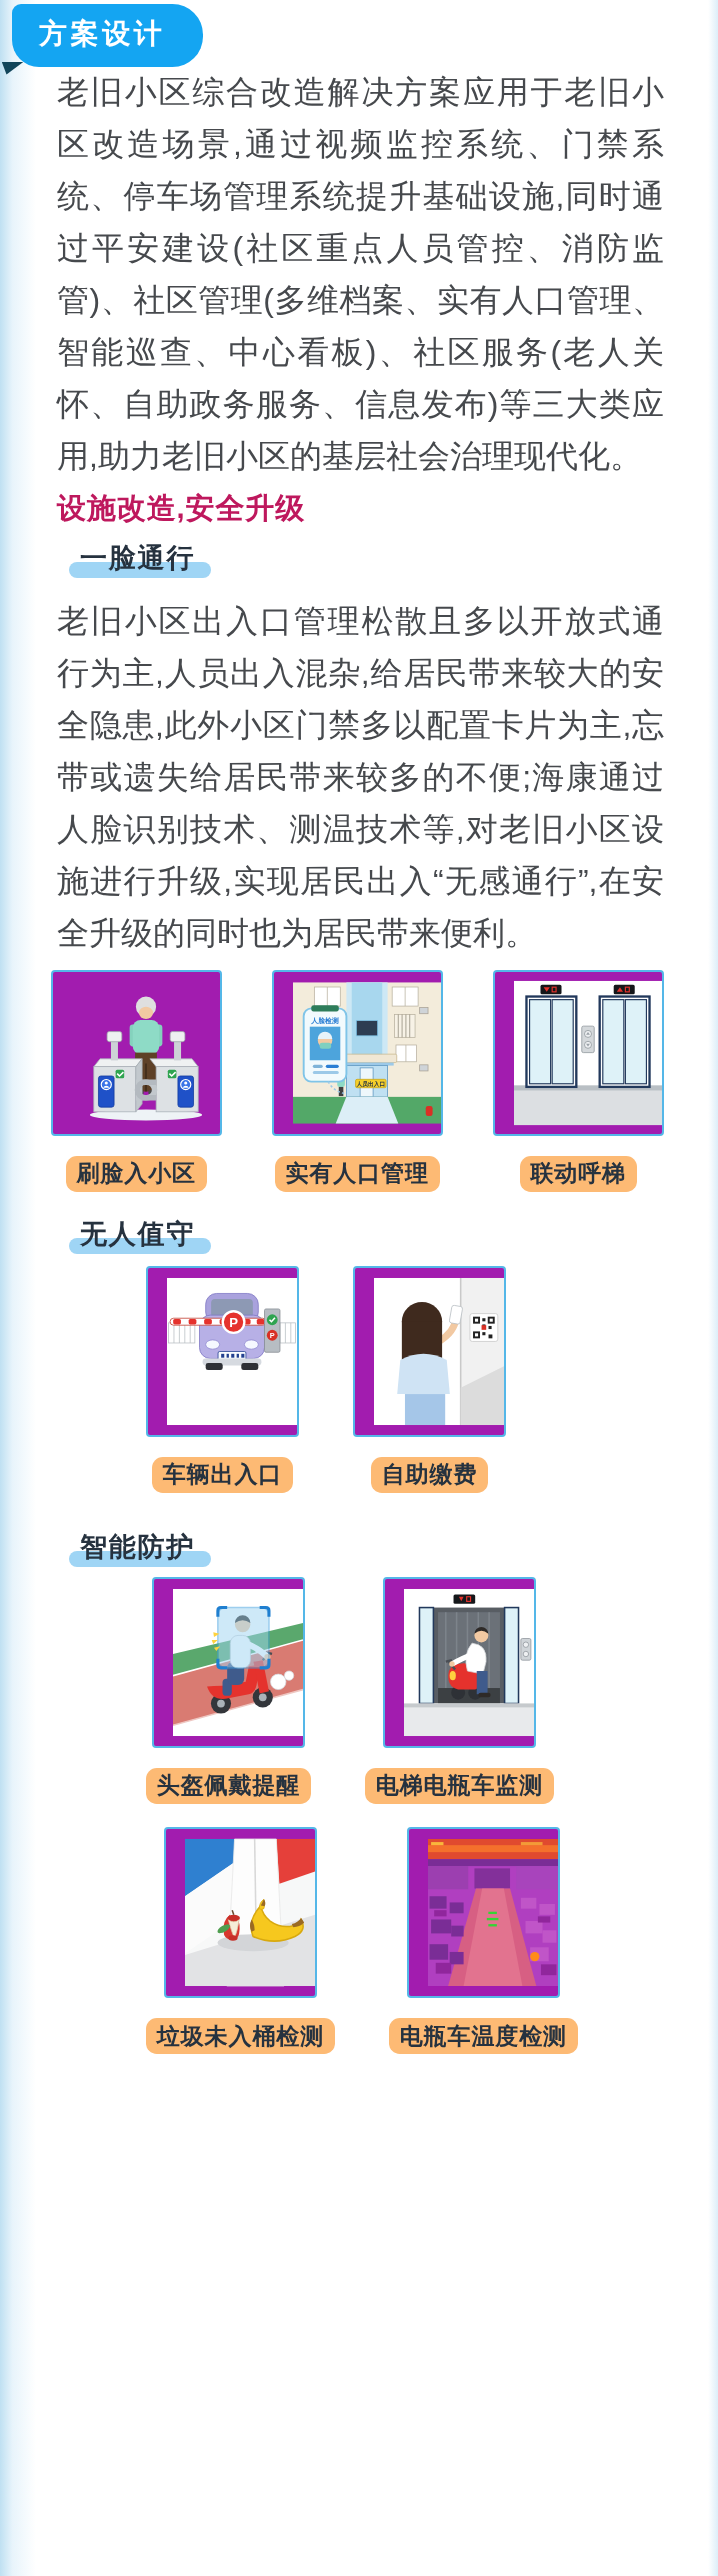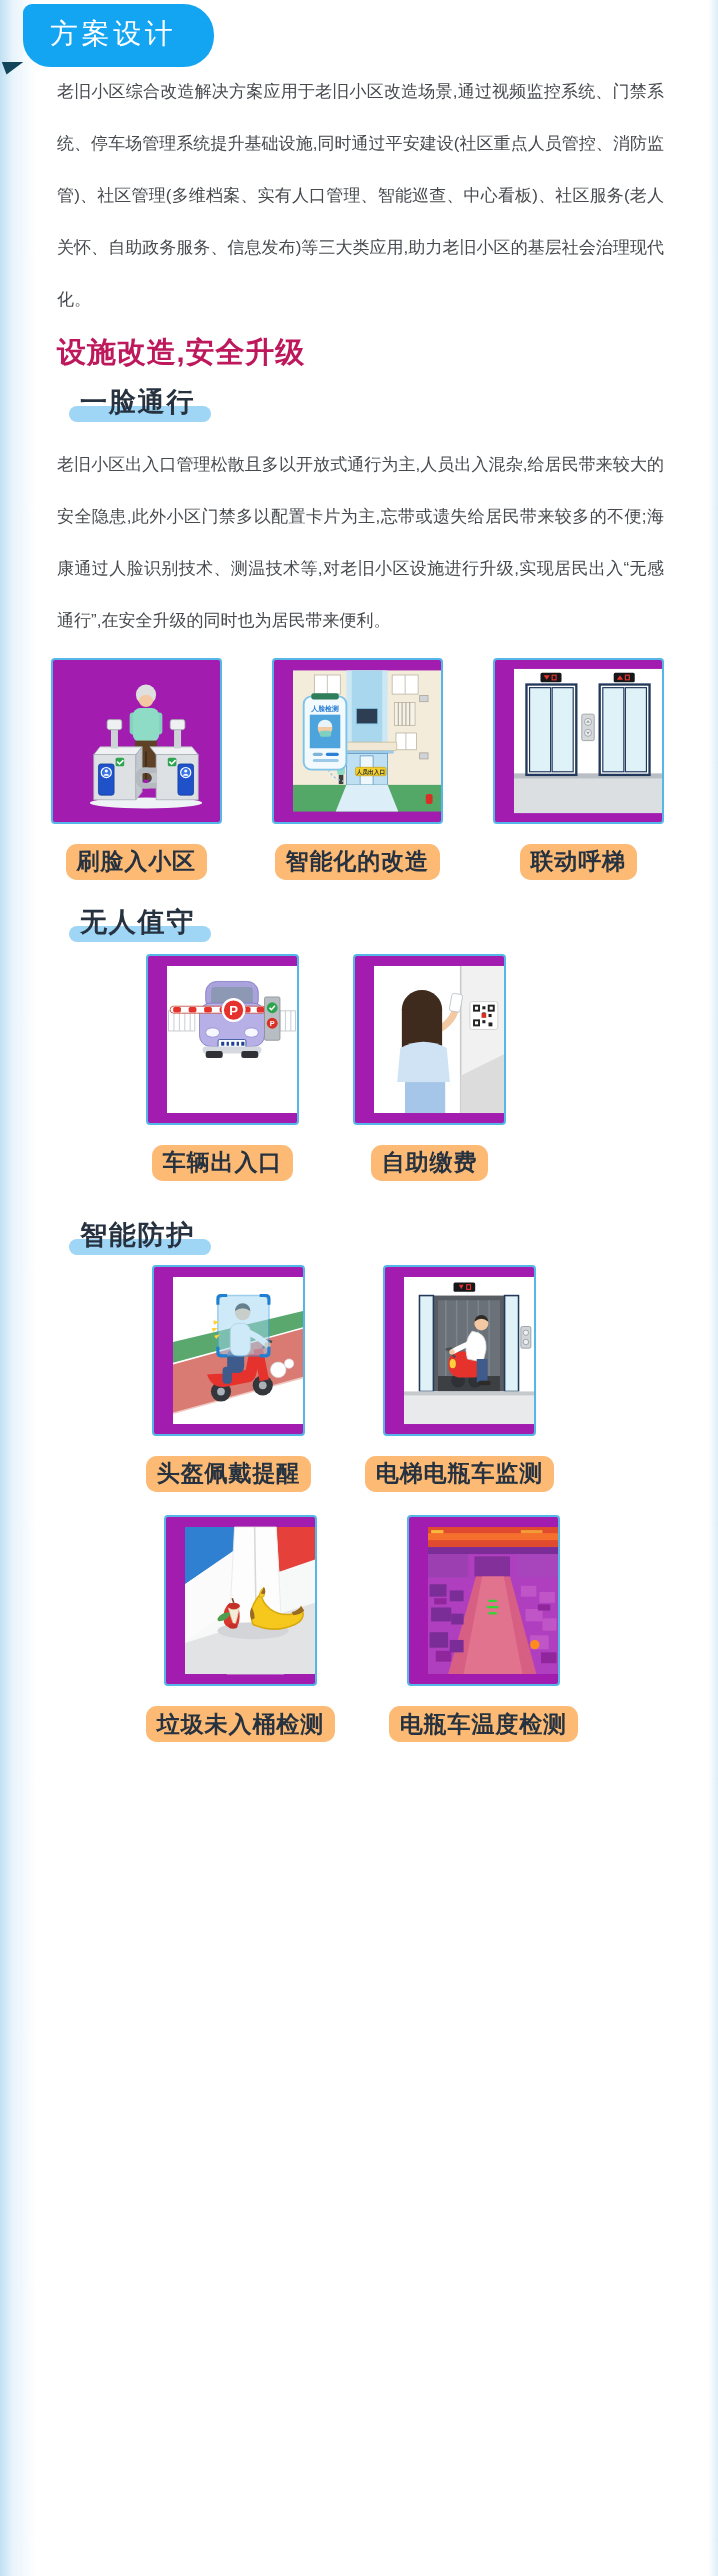--- a/index.html
+++ b/index.html
@@ -12,31 +12,31 @@
     content:""; position:absolute; left:0; top:0; bottom:0; width:36px;
     background:linear-gradient(90deg,#bfe0f2 0px,#e8f4fb 12.6px,rgba(255,255,255,0) 36px);
     pointer-events:none; z-index:5;
   }
   .page::after {
     content:""; position:absolute; right:0; top:0; bottom:0; width:10.8px;
     background:linear-gradient(270deg,#d9ecf8 0px,rgba(255,255,255,0) 10.8px);
     pointer-events:none; z-index:5;
   }
   .badge {
-    position:absolute; left:23px; top:3.6px; z-index:6;
-    background:#14a5f2; color:#fff; font-weight:normal; font-size:28px; letter-spacing:3.6px;
+    position:absolute; left:12px; top:3.6px; z-index:6;
+    background:#14a5f2; color:#fff; font-weight:bold; font-size:28px; letter-spacing:3.6px;
     padding:11.7px 38px 13.5px 27px; border-radius:9px 30.5px 30.5px 27px;
   }
   .badge-fold {
     position:absolute; left:1.8px; top:62px; width:21.5px; height:12.6px; z-index:6;
     background:#11455a; clip-path:polygon(0 0,100% 0,22% 100%);
   }
   .content { padding:66px 55px 0 57px; }
   .para {
-    width:607px; margin:18px 0 0; font-size:17px; line-height:52px;
+    width:607px; margin:18px 0 0; font-size:32px; line-height:52px;
     color:#46494d; text-align:justify; text-justify:inter-character;
   }
   .para.first { margin-top:0; }
   .sec-title { margin:9px 0 0; font-size:29px; line-height:34px; font-weight:bold; color:#be185d; letter-spacing:0.9px; }
   .subhead-row { margin-top:18px; height:32px;margin-left:23px; }
   .subhead-row.mt30 { margin-top:27px; }
   .subhead-row.mt44 { margin-top:39px; }
   .subhead { position:relative; display:inline-block; font-size:27px; line-height:31px; font-weight:bold; color:#26323f; }
   .subhead .pill { position:absolute; left:-10.8px; right:-16px; bottom:-3.6px; height:15.3px; background:#9fd5f5; border-radius:8px; }
   .subhead .txt { position:relative; letter-spacing:1.8px; }
@@ -176,21 +176,21 @@
               <path d="M32.5 74 a9.5 9.5 0 0 1 19 0 z" fill="#e8f4fa"></path>
               <rect x="35" y="79" width="15" height="8" rx="3" fill="#7fd0c0"></rect>
               <rect x="26" y="108" width="13" height="4" rx="2" fill="#7fb3d8"></rect>
               <rect x="43" y="108" width="17" height="4" rx="2" fill="#2b7fd4"></rect>
               <rect x="26" y="116" width="34" height="4" rx="2" fill="#9cc9e8"></rect>
               <path d="M46 130 q8 14 24 16" stroke="#9cc9e8" stroke-width="2" stroke-dasharray="3 3" fill="none"></path>
             </g>
           </svg>
         </div>
         <figcaption>
-          <span class="cap">智能化的改造</span>
+          <span class="cap">实有人口管理</span>
         </figcaption>
       </figure>
 
       <figure>
         <div class="card">
           <svg viewBox="0 0 190 185">
             <rect width="190" height="185" fill="#fff"></rect>
             <rect x="0" y="134" width="190" height="7" fill="#b9bfc4"></rect>
             <rect x="0" y="141" width="190" height="44" fill="#dcdfe2"></rect>
             <rect x="16" y="20" width="64" height="116" fill="#fff" stroke="#22395c" stroke-width="3"></rect>

